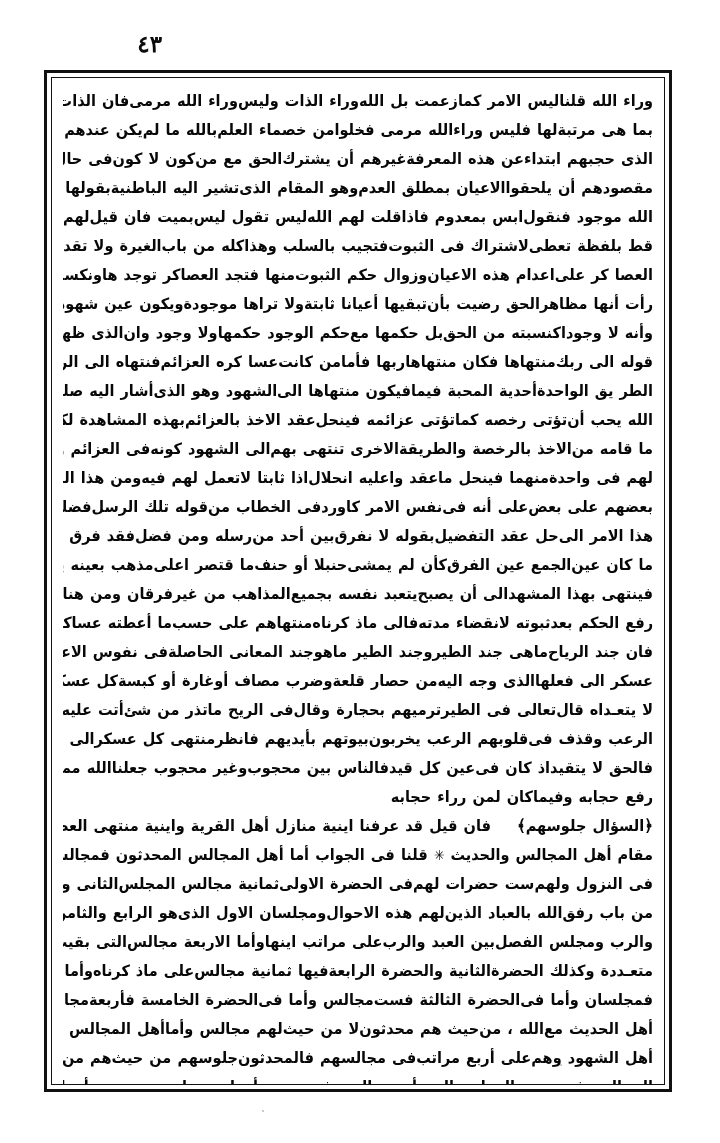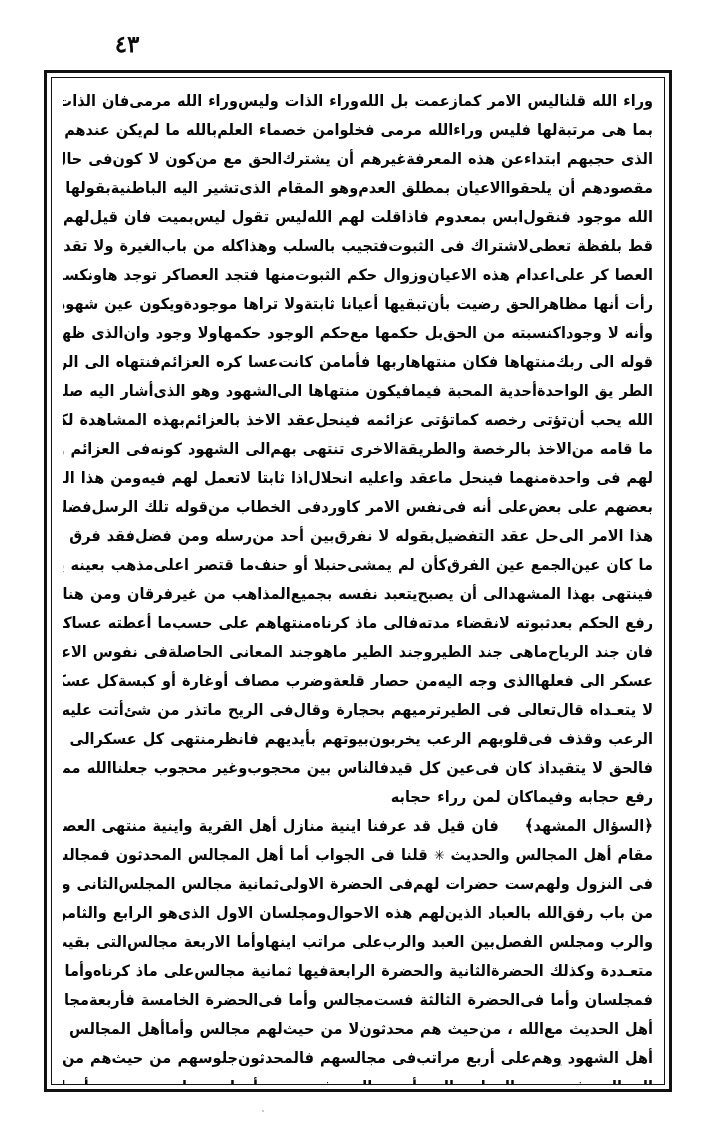--- a/index.html
+++ b/index.html
@@ -14,21 +14,21 @@
     font-family: "DejaVu Sans", sans-serif;
     overflow: hidden;
   }
 
   
   .folio {
     position: absolute;
     left: 92px;
     top: 33px;
     width: 70px;
-    text-align: center;
+    text-align: right;
     font-family: Liberation Sans, sans-serif;
     font-size: 23px;
     font-weight: 700;
     color: #0b0b0b;
     letter-spacing: 0px;
     line-height: 1;
   }
 
   
   .frame-outer {
@@ -364,21 +364,21 @@
         </div>
         <div class="line">
           <div class="stretch" style="justify-content: flex-start;">
             <span class="seg">رفع حجابه وفيما</span>
             <span class="seg">كان لمن ر</span>
             <span class="seg">راء حجابه</span>
           </div>
         </div>
         <div class="line indent-head">
           <div class="stretch" style="justify-content: flex-start;">
-            <span class="seg"><span class="ornament">﴿</span><span>السؤال المشهد</span><span class="ornament">﴾</span></span>
+            <span class="seg"><span class="ornament">﴿</span><span>السؤال جلوسهم</span><span class="ornament">﴾</span></span>
             <span class="seg" style="flex: 1 1 0%; text-align: justify; padding-right: 16px;">فان قيل قد عرفنا اينية منازل أهل القرية واينية منتهى العصا  كر ومنتهى من حازها فاين</span>
           </div>
         </div>
         <div class="line">
           <div class="stretch">
             <span class="seg">مقام أهل المجالس والحديث   </span>
             <span class="seg star-sep">✳</span>
             <span class="seg">قلنا فى الجواب  أما أهل المجالس المحدثون فمجالسهم خلف الحجاب الانزل الاقدس</span>
           </div>
         </div>

